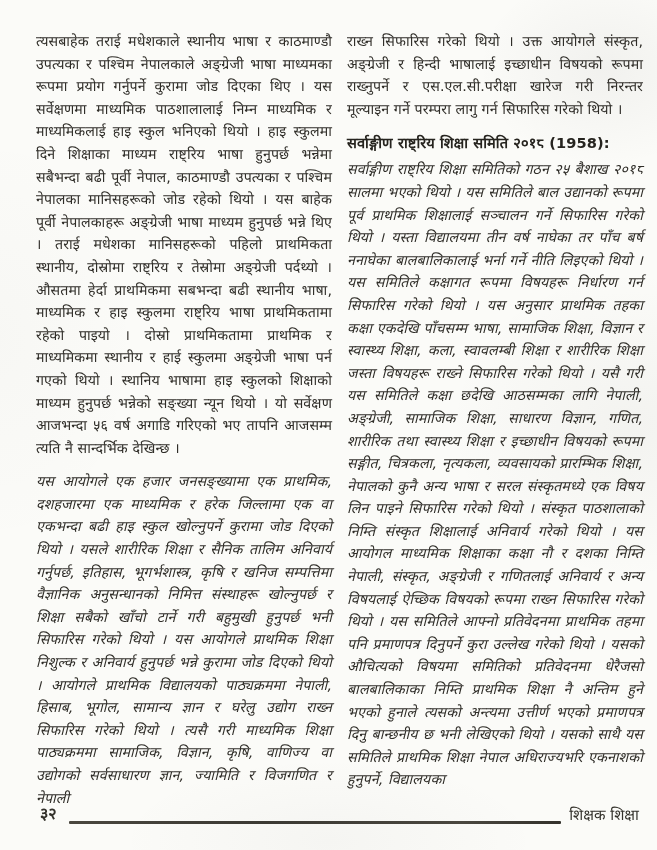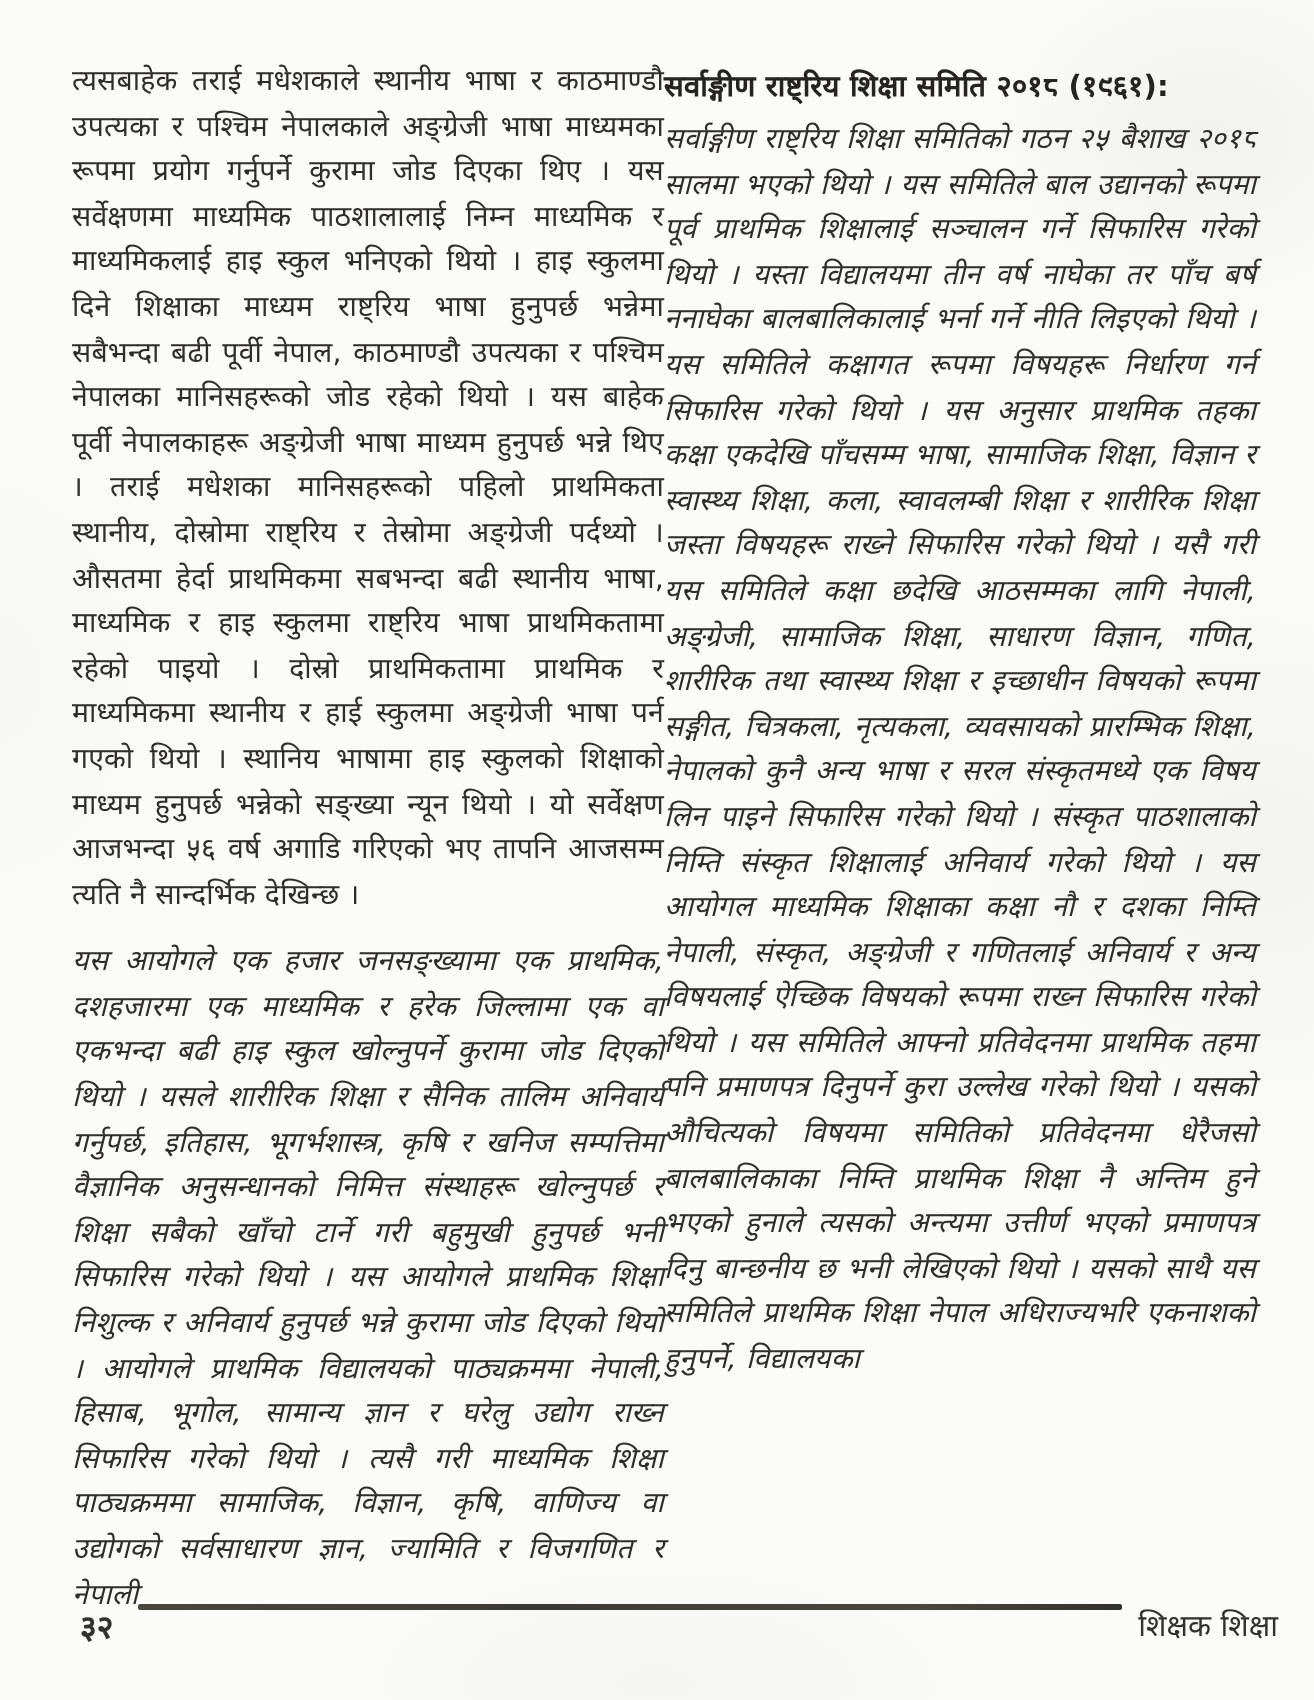--- a/index.html
+++ b/index.html
@@ -21,20 +21,21 @@
     color: #2f2d28;
     background:
       radial-gradient(ellipse 180px 140px at 92% 8%, rgba(60,60,55,0.05), rgba(0,0,0,0) 70%),
       radial-gradient(ellipse 260px 220px at 96% 50%, rgba(60,60,55,0.045), rgba(0,0,0,0) 70%),
       radial-gradient(ellipse 300px 120px at 50% 99%, rgba(60,60,55,0.03), rgba(0,0,0,0) 70%),
       radial-gradient(ellipse 200px 300px at 0% 40%, rgba(60,60,55,0.02), rgba(0,0,0,0) 70%),
       #fbfbf8;
   }
   .columns {
     display: flex;
+    gap: 15px;
   }
   .col {
     width: 296px;
     flex: 0 0 296px;
     text-align: justify;
     font-size: 14.2px;
     line-height: 22.6px;
     letter-spacing: 0.1px;
   }
   .col p {
@@ -51,21 +52,21 @@
     color: #26241f;
     margin: 2px 0 4px 0;
     text-align: left;
   }
   .footer {
     position: absolute;
     left: 40px;
     right: 18px;
     bottom: 26px;
     display: flex;
-    align-items: flex-start;
+    align-items: flex-end;
   }
   .pagenum {
     font-size: 16px;
     font-weight: bold;
     color: #33312b;
     margin-right: 12px;
   }
   .rule {
     flex: 1;
     height: 3px;
@@ -86,21 +87,22 @@
 <div class="page">
 
   <div class="columns">
 
     <div class="col">
       <p>त्यसबाहेक तराई मधेशकाले स्थानीय भाषा र काठमाण्डौ उपत्यका र पश्चिम नेपालकाले अङ्ग्रेजी भाषा माध्यमका रूपमा प्रयोग गर्नुपर्ने कुरामा जोड दिएका थिए । यस सर्वेक्षणमा माध्यमिक पाठशालालाई निम्न माध्यमिक र माध्यमिकलाई हाइ स्कुल भनिएको थियो । हाइ स्कुलमा दिने शिक्षाका माध्यम राष्ट्रिय भाषा हुनुपर्छ भन्नेमा सबैभन्दा बढी पूर्वी नेपाल, काठमाण्डौ उपत्यका र पश्चिम नेपालका मानिसहरूको जोड रहेको थियो । यस बाहेक पूर्वी नेपालकाहरू अङ्ग्रेजी भाषा माध्यम हुनुपर्छ भन्ने थिए । तराई मधेशका मानिसहरूको पहिलो प्राथमिकता स्थानीय, दोस्रोमा राष्ट्रिय र तेस्रोमा अङ्ग्रेजी पर्दथ्यो । औसतमा हेर्दा प्राथमिकमा सबभन्दा बढी स्थानीय भाषा, माध्यमिक र हाइ स्कुलमा राष्ट्रिय भाषा प्राथमिकतामा रहेको पाइयो । दोस्रो प्राथमिकतामा प्राथमिक र माध्यमिकमा स्थानीय र हाई स्कुलमा अङ्ग्रेजी भाषा पर्न गएको थियो । स्थानिय भाषामा हाइ स्कुलको शिक्षाको माध्यम हुनुपर्छ भन्नेको सङ्ख्या न्यून थियो । यो सर्वेक्षण आजभन्दा ५६ वर्ष अगाडि गरिएको भए तापनि आजसम्म त्यति नै सान्दर्भिक देखिन्छ ।</p>
       <p>यस आयोगले एक हजार जनसङ्ख्यामा एक प्राथमिक, दशहजारमा एक माध्यमिक र हरेक जिल्लामा एक वा एकभन्दा बढी हाइ स्कुल खोल्नुपर्ने कुरामा जोड दिएको थियो । यसले शारीरिक शिक्षा र सैनिक तालिम अनिवार्य गर्नुपर्छ, इतिहास, भूगर्भशास्त्र, कृषि र खनिज सम्पत्तिमा वैज्ञानिक अनुसन्धानको निमित्त संस्थाहरू खोल्नुपर्छ र शिक्षा सबैको खाँचो टार्ने गरी बहुमुखी हुनुपर्छ भनी सिफारिस गरेको थियो । यस आयोगले प्राथमिक शिक्षा निशुल्क र अनिवार्य हुनुपर्छ भन्ने कुरामा जोड दिएको थियो । आयोगले प्राथमिक विद्यालयको पाठ्यक्रममा नेपाली, हिसाब, भूगोल, सामान्य ज्ञान र घरेलु उद्योग राख्न सिफारिस गरेको थियो । त्यसै गरी माध्यमिक शिक्षा पाठ्यक्रममा सामाजिक, विज्ञान, कृषि, वाणिज्य वा उद्योगको सर्वसाधारण ज्ञान, ज्यामिति र विजगणित र नेपाली</p>
     </div>
 
     <div class="col">
-      <h2 class="section-heading">सर्वाङ्गीण राष्ट्रिय शिक्षा समिति २०१८ (१९६१):</h2>
+      <p>राख्न सिफारिस गरेको थियो । उक्त आयोगले संस्कृत, अङ्ग्रेजी र हिन्दी भाषालाई इच्छाधीन विषयको रूपमा राख्नुपर्ने र एस.एल.सी.परीक्षा खारेज गरी निरन्तर मूल्याइन गर्ने परम्परा लागु गर्न सिफारिस गरेको थियो ।</p>
+      <h2 class="section-heading">सर्वाङ्गीण राष्ट्रिय शिक्षा समिति २०१८ (1958):</h2>
       <p>सर्वाङ्गीण राष्ट्रिय शिक्षा समितिको गठन २५ बैशाख २०१८ सालमा भएको थियो । यस समितिले बाल उद्यानको रूपमा पूर्व प्राथमिक शिक्षालाई सञ्चालन गर्ने सिफारिस गरेको थियो । यस्ता विद्यालयमा तीन वर्ष नाघेका तर पाँच बर्ष ननाघेका बालबालिकालाई भर्ना गर्ने नीति लिइएको थियो । यस समितिले कक्षागत रूपमा विषयहरू निर्धारण गर्न सिफारिस गरेको थियो । यस अनुसार प्राथमिक तहका कक्षा एकदेखि पाँचसम्म भाषा, सामाजिक शिक्षा, विज्ञान र स्वास्थ्य शिक्षा, कला, स्वावलम्बी शिक्षा र शारीरिक शिक्षा जस्ता विषयहरू राख्ने सिफारिस गरेको थियो । यसै गरी यस समितिले कक्षा छदेखि आठसम्मका लागि नेपाली, अङ्ग्रेजी, सामाजिक शिक्षा, साधारण विज्ञान, गणित, शारीरिक तथा स्वास्थ्य शिक्षा र इच्छाधीन विषयको रूपमा सङ्गीत, चित्रकला, नृत्यकला, व्यवसायको प्रारम्भिक शिक्षा, नेपालको कुनै अन्य भाषा र सरल संस्कृतमध्ये एक विषय लिन पाइने सिफारिस गरेको थियो । संस्कृत पाठशालाको निम्ति संस्कृत शिक्षालाई अनिवार्य गरेको थियो । यस आयोगल माध्यमिक शिक्षाका कक्षा नौ र दशका निम्ति नेपाली, संस्कृत, अङ्ग्रेजी र गणितलाई अनिवार्य र अन्य विषयलाई ऐच्छिक विषयको रूपमा राख्न सिफारिस गरेको थियो । यस समितिले आफ्नो प्रतिवेदनमा प्राथमिक तहमा पनि प्रमाणपत्र दिनुपर्ने कुरा उल्लेख गरेको थियो । यसको औचित्यको विषयमा समितिको प्रतिवेदनमा धेरैजसो बालबालिकाका निम्ति प्राथमिक शिक्षा नै अन्तिम हुने भएको हुनाले त्यसको अन्त्यमा उत्तीर्ण भएको प्रमाणपत्र दिनु बान्छनीय छ भनी लेखिएको थियो । यसको साथै यस समितिले प्राथमिक शिक्षा नेपाल अधिराज्यभरि एकनाशको हुनुपर्ने, विद्यालयका</p>
     </div>
 
   </div>
 
   <div class="footer">
     <span class="pagenum">३२</span>
     <span class="rule"></span>
     <span class="journal">शिक्षक शिक्षा</span>
   </div>

